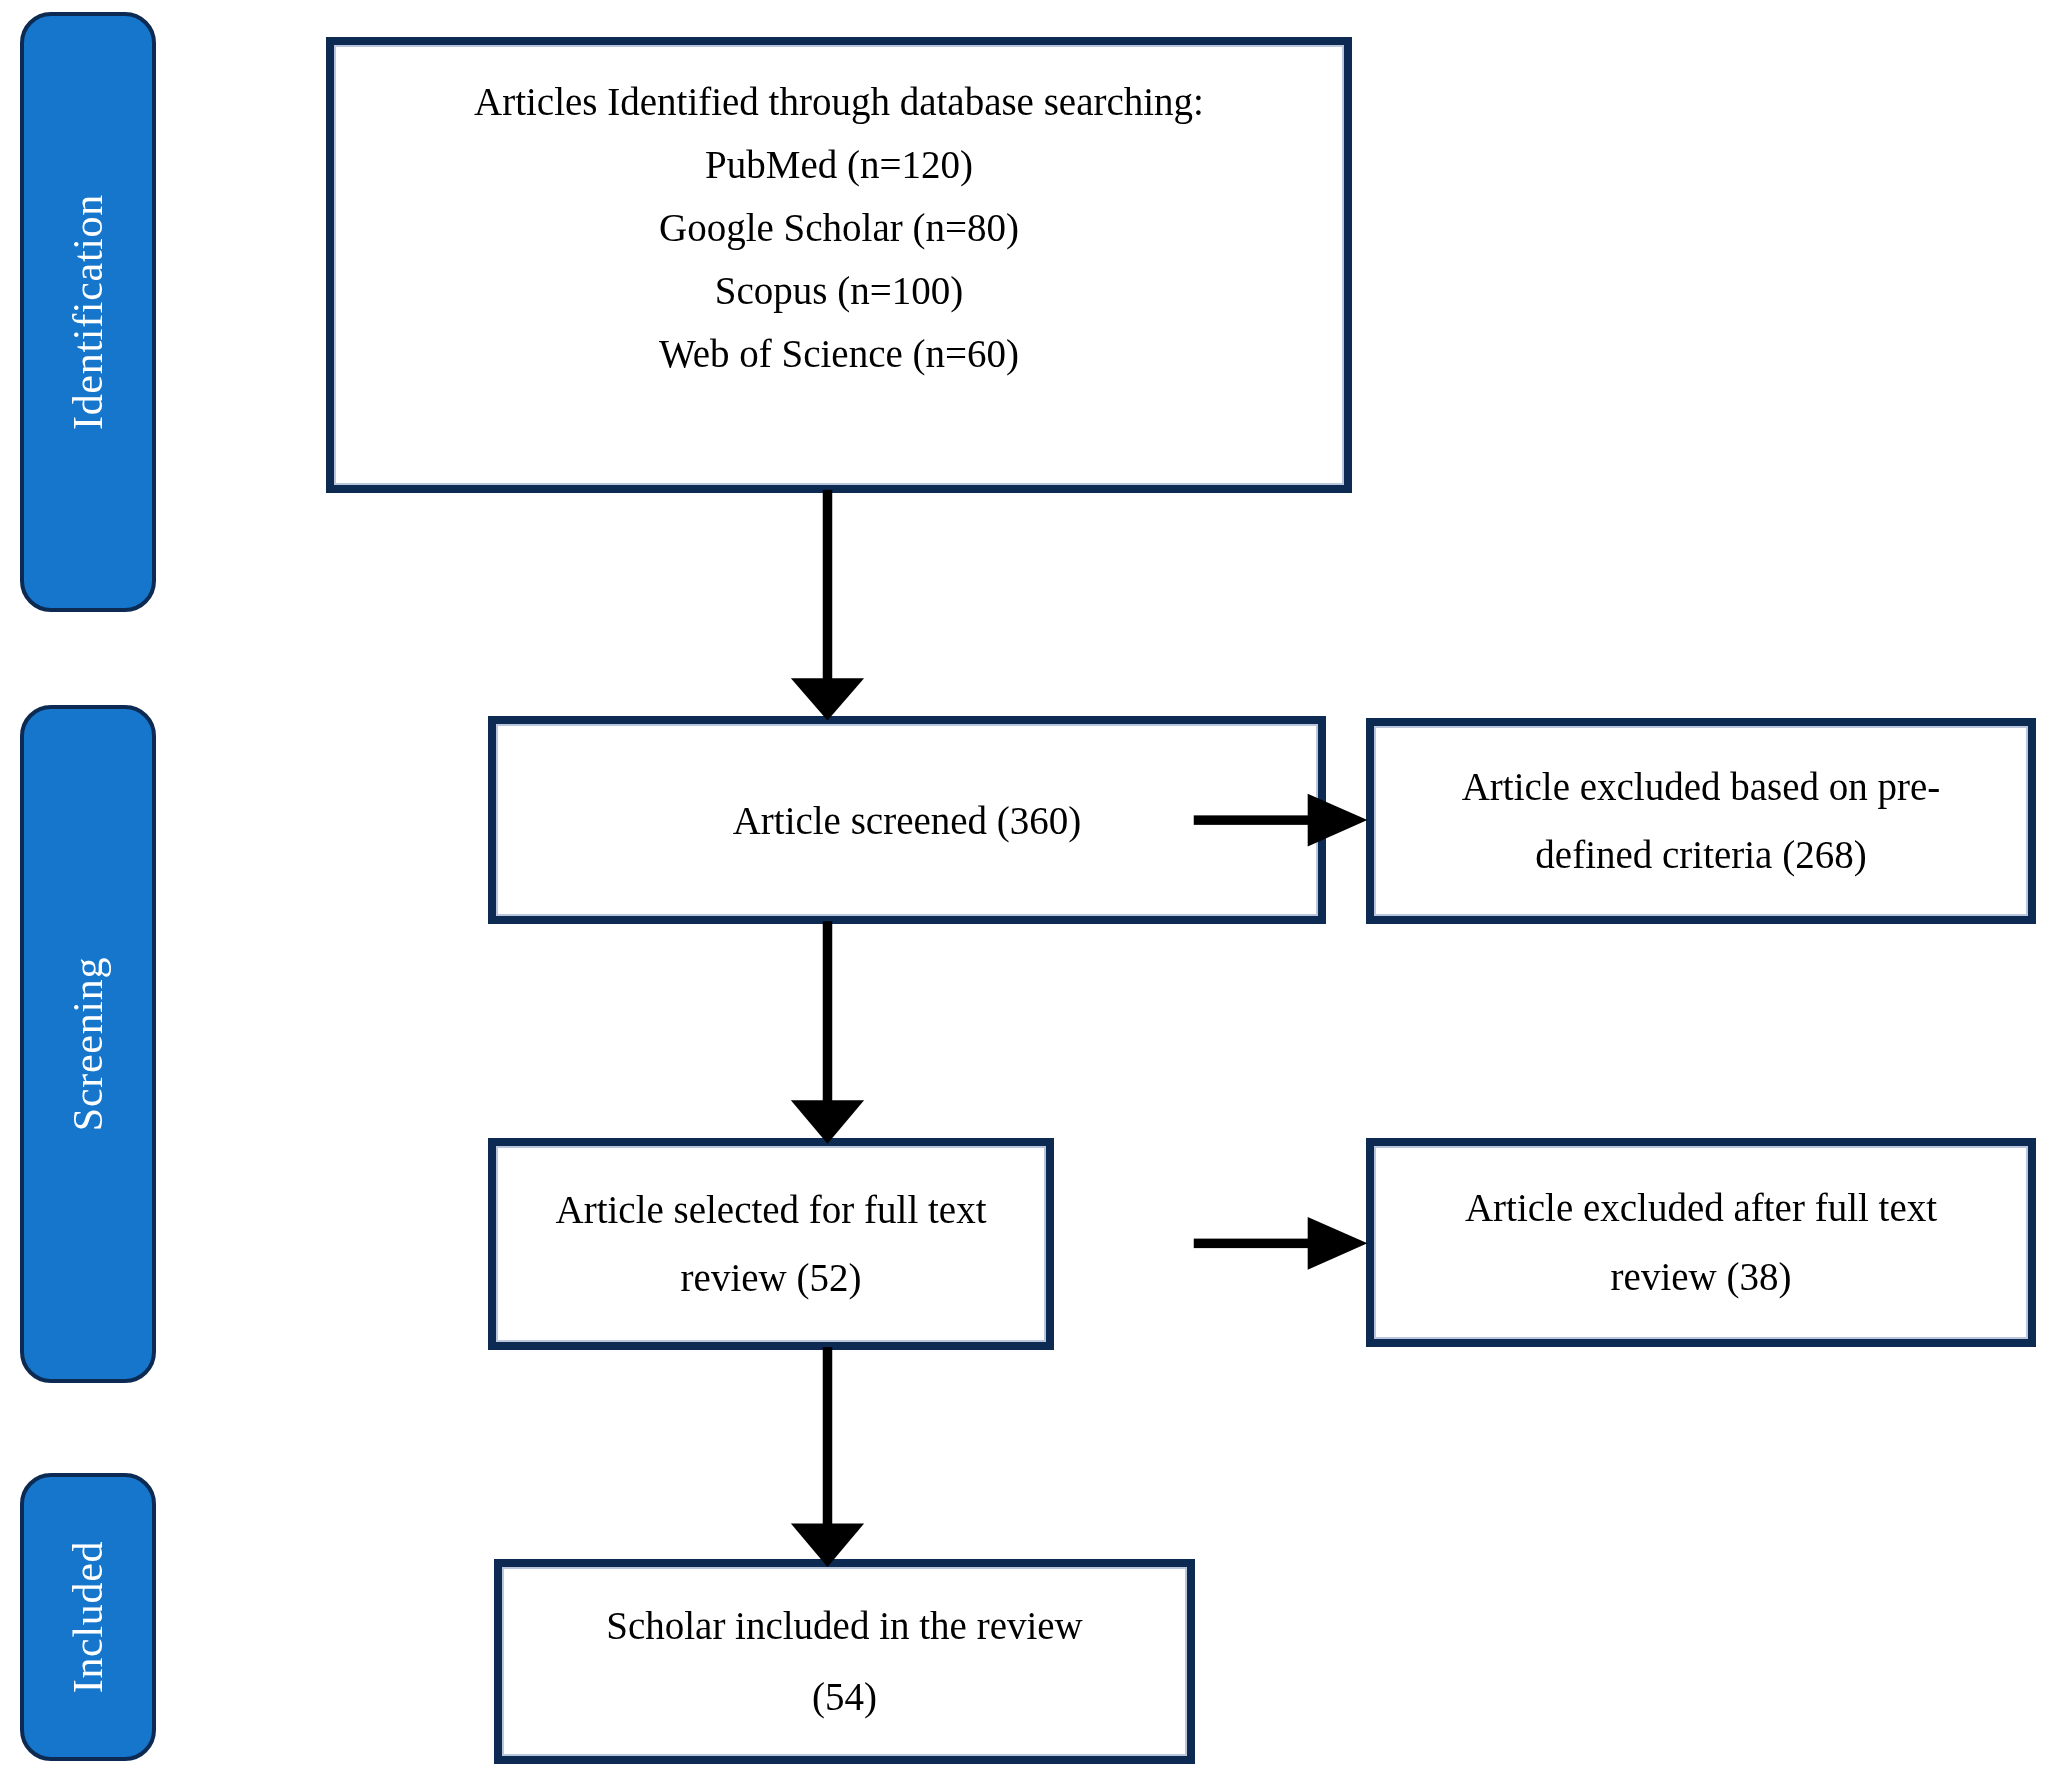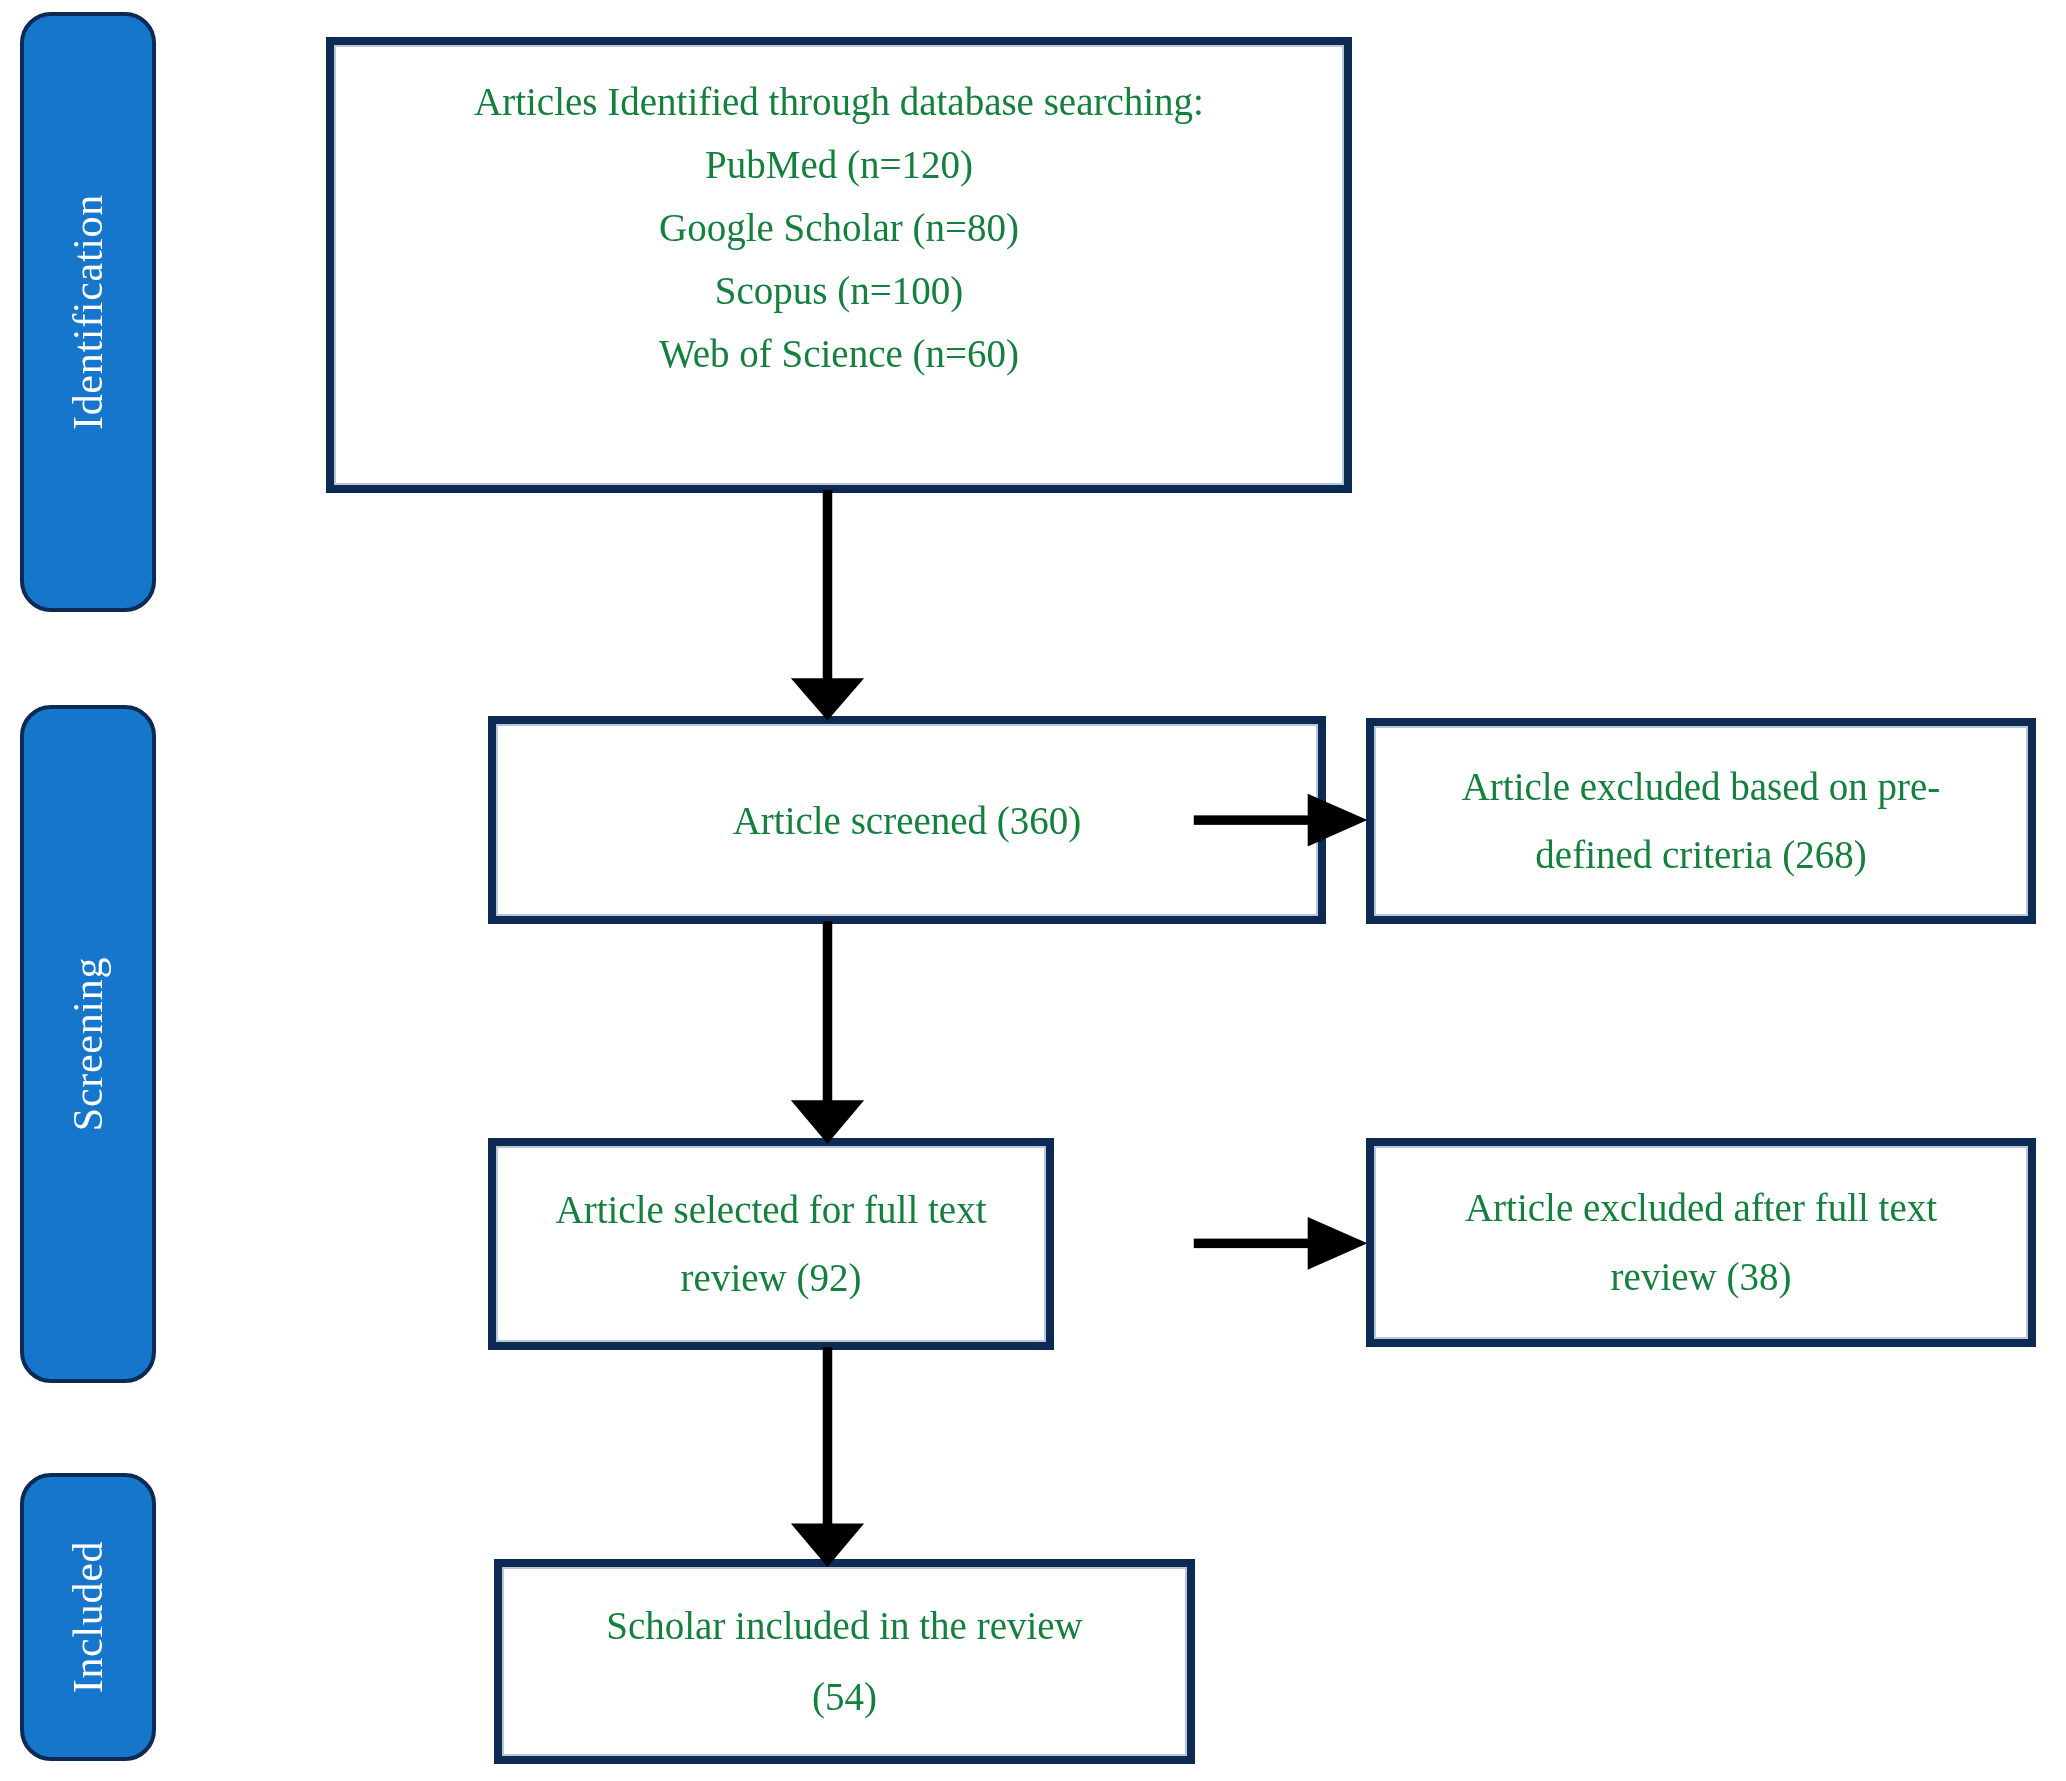--- a/index.html
+++ b/index.html
@@ -47,21 +47,21 @@
     justify-content:center;
   }
   .flow-box::after{
     content:"";
     position:absolute;
     inset:0;
     border:2px solid #b9c6dc;
     pointer-events:none;
   }
   .flow-box .line{
-    color:#15803d;
+    color:#000000;
     font-size:39px;
     line-height:1.0;
     text-align:center;
     white-space:nowrap;
   }
   .flow-box.wrap .line{white-space:normal;}
 
   #box-identified{
     left:326px;top:37px;width:1026px;height:456px;
     justify-content:flex-start;
@@ -116,21 +116,21 @@
     <div class="line">Article screened (360)</div>
   </div>
 
   <div class="flow-box wrap" id="box-excluded-predefined">
     <div class="line">Article excluded based on pre-</div>
     <div class="line">defined criteria (268)</div>
   </div>
 
   <div class="flow-box wrap" id="box-fulltext">
     <div class="line">Article selected for full text</div>
-    <div class="line">review (92)</div>
+    <div class="line">review (52)</div>
   </div>
 
   <div class="flow-box wrap" id="box-excluded-fulltext">
     <div class="line">Article excluded after full text</div>
     <div class="line">review (38)</div>
   </div>
 
   <div class="flow-box wrap" id="box-included">
     <div class="line">Scholar included in the review</div>
     <div class="line">(54)</div>

